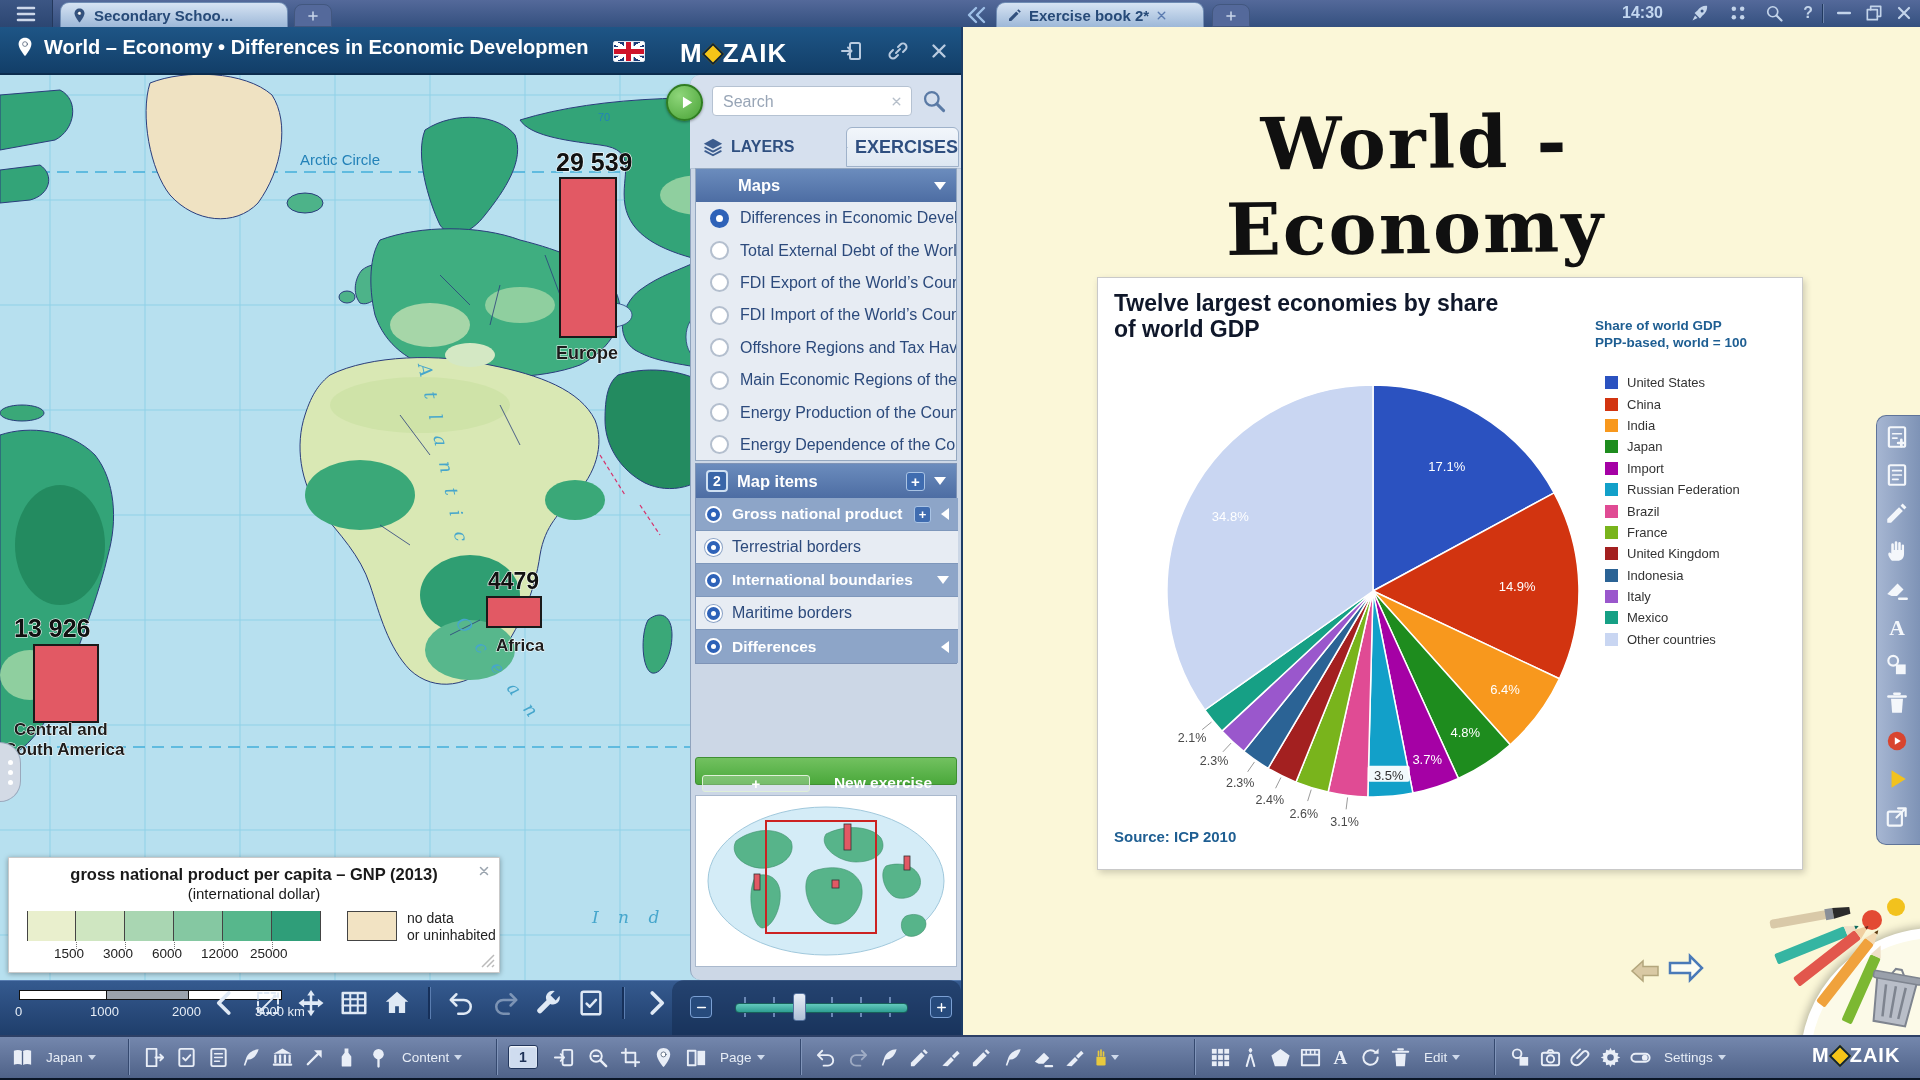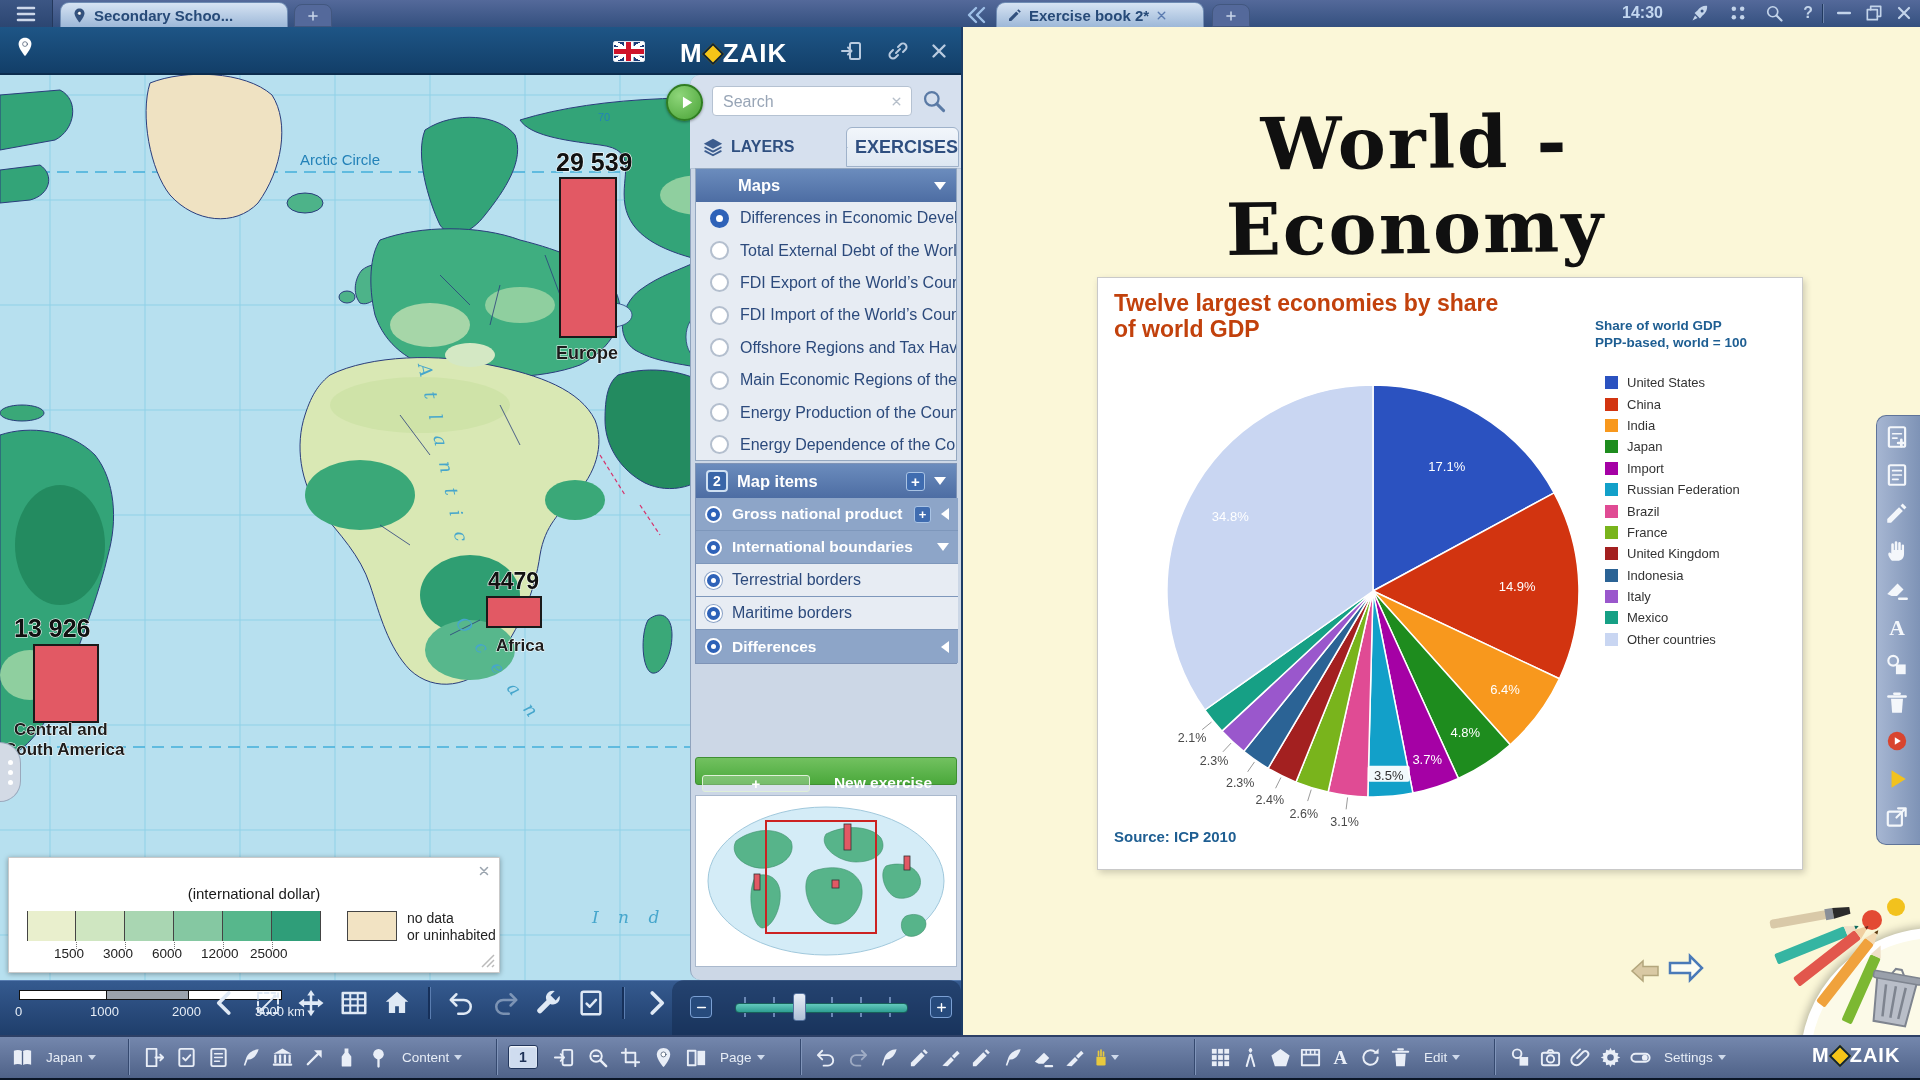--- a/index.html
+++ b/index.html
@@ -93,21 +93,21 @@
   .tb-lbl{color:#e7edf6;font-size:13.5px;display:flex;align-items:center;gap:5px;margin-left:6px;white-space:nowrap;cursor:pointer;}
   .caret{width:0;height:0;border-left:4px solid transparent;border-right:4px solid transparent;border-top:5px solid #cfdaeb;display:inline-block;}
   .bsep{position:absolute;top:1039px;height:36px;width:0;border-left:1px solid #35496f;border-right:1px solid #8195ba;}
   .pagebox{width:30px;height:24px;background:#cfdcef;border:1px solid #22365c;border-radius:3px;color:#1d3156;font-weight:bold;font-size:14px;
            display:flex;align-items:center;justify-content:center;box-shadow:inset 0 1px 2px #fff;box-sizing:border-box;}
   
   #book{left:961px;top:27px;width:959px;height:1008px;background:#fbf7d8;border-left:2px solid #1c3c66;box-sizing:border-box;}
   #booktitle{left:1065px;top:100px;width:700px;text-align:center;font-family:"DejaVu Serif",serif;font-weight:bold;
              font-size:72px;letter-spacing:2px;color:#101010;transform:rotate(-0.6deg);}
   #chartcard{left:1097px;top:277px;width:706px;height:593px;background:#fff;border:1px solid #c9c9c9;box-shadow:2px 3px 7px rgba(0,0,0,.18);box-sizing:border-box;}
-  .ctitle{left:16px;font-weight:bold;font-size:23px;color:#c2410c;}
+  .ctitle{left:16px;font-weight:bold;font-size:23px;color:#0f172a;}
   .cnote{left:497px;font-weight:bold;font-size:13.5px;color:#1e5e92;}
   #chart-legend{left:507px;top:94px;}
   .legrow{display:flex;align-items:center;height:21.4px;}
   .legsw{width:13px;height:13px;flex:none;}
   .leglb{font-size:13px;color:#333;margin-left:9px;white-space:nowrap;}
   #pie{left:0;top:0;width:706px;height:593px;pointer-events:none;}
   #srcline{left:16px;top:550px;font-weight:bold;font-size:15px;color:#1e5e92;}
   
   #booktb{left:1876px;top:415px;width:44px;height:430px;background:linear-gradient(to right,#a6b6d2,#7e93b6);
           border:1px solid #5f7499;border-right:none;border-radius:10px 0 0 10px;box-sizing:border-box;}
@@ -427,20 +427,21 @@
         <use href="#s-x"></use>
       </svg>
     </div>
 
   <div class="a" id="titlebar"></div>
   <div class="a" style="left:14px;top:36px;width:22px;height:26px;color:#fff">
       <svg class="ico" viewBox="0 0 24 24">
         <use href="#s-pin"></use>
       </svg>
     </div>
+  <div class="a" id="wintitle" style="top:36px">World – Economy • Differences in Economic Developmen</div>
   <div class="a ukflag" style="left:613px;top:41px"></div>
   <div class="a mzk" style="left:680px;top:38px;font-size:26px">
     <span>M</span>
       <span class="dia"></span>
       <span>ZAIK</span>
   </div>
   <div class="a" style="left:840px;top:39px;width:24px;height:24px;color:#b9cbe0">
       <svg class="ico" viewBox="0 0 24 24">
         <use href="#s-panelarrow"></use>
       </svg>
@@ -612,28 +613,28 @@
       <span style="flex:1"></span>
       <span class="pbx"></span>
       <span class="tri-d"></span>
     </div>
     <div class="mrow">
       <span class="rdo2"></span>
       <span style="flex:1;overflow:hidden">Gross national product pe</span>
       <span class="pbx" style="width:17px;height:17px;font-size:13px"></span>
       <span class="tri-l"></span>
     </div>
+    <div class="mrow light">
+      <span class="rdo2"></span>
+      <span>Terrestrial borders</span>
+    </div>
     <div class="mrow">
       <span class="rdo2"></span>
       <span style="flex:1">International boundaries</span>
       <span class="tri-d"></span>
-    </div>
-    <div class="mrow light">
-      <span class="rdo2"></span>
-      <span>Terrestrial borders</span>
     </div>
     <div class="mrow light">
       <span class="rdo2"></span>
       <span>Maritime borders</span>
     </div>
     <div class="mrow" style="border-bottom:none">
       <span class="rdo2"></span>
       <span style="flex:1">Differences</span>
       <span class="tri-l"></span>
     </div>
@@ -659,20 +660,21 @@
         <rect x="58" y="78" width="6" height="16"></rect>
         <rect x="148" y="28" width="7" height="26"></rect>
         <rect x="136" y="84" width="7" height="8"></rect>
         <rect x="208" y="60" width="6" height="14"></rect>
       </g>
       <rect x="70" y="25" width="110" height="112" fill="none" stroke="#cc2222" stroke-width="2"></rect>
     </svg>
   </div>
 
   <div class="a" id="gnpcard">
+    <div class="a t1">gross national product per capita – GNP (2013)</div>
     <div class="a t2">(international dollar)</div>
     <div class="a" style="left:468px;top:6px;width:14px;height:14px;color:#9aa4ae">
         <svg class="ico" viewBox="0 0 24 24">
           <use href="#s-x"></use>
         </svg>
       </div>
     <span class="a gsw" style="left: 18px; border-left: 1px solid rgb(68, 68, 68); background: rgb(233, 239, 205);"></span>
     <span class="a gsw" style="left: 67px; background: rgb(207, 230, 193);"></span>
     <span class="a gsw" style="left: 116px; background: rgb(169, 214, 178);"></span>
     <span class="a gsw" style="left: 165px; background: rgb(133, 200, 162);"></span>

